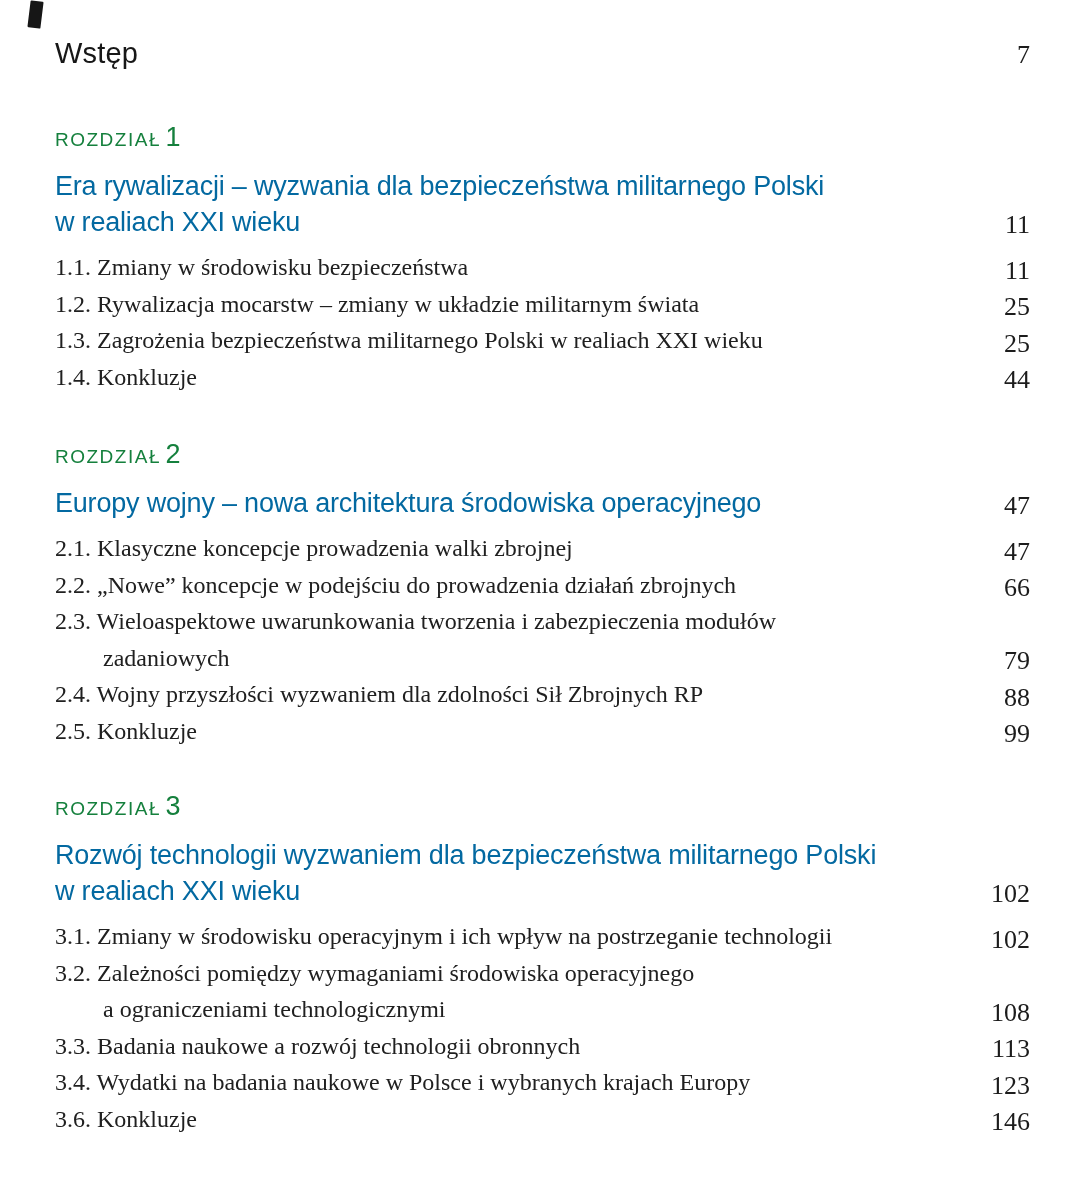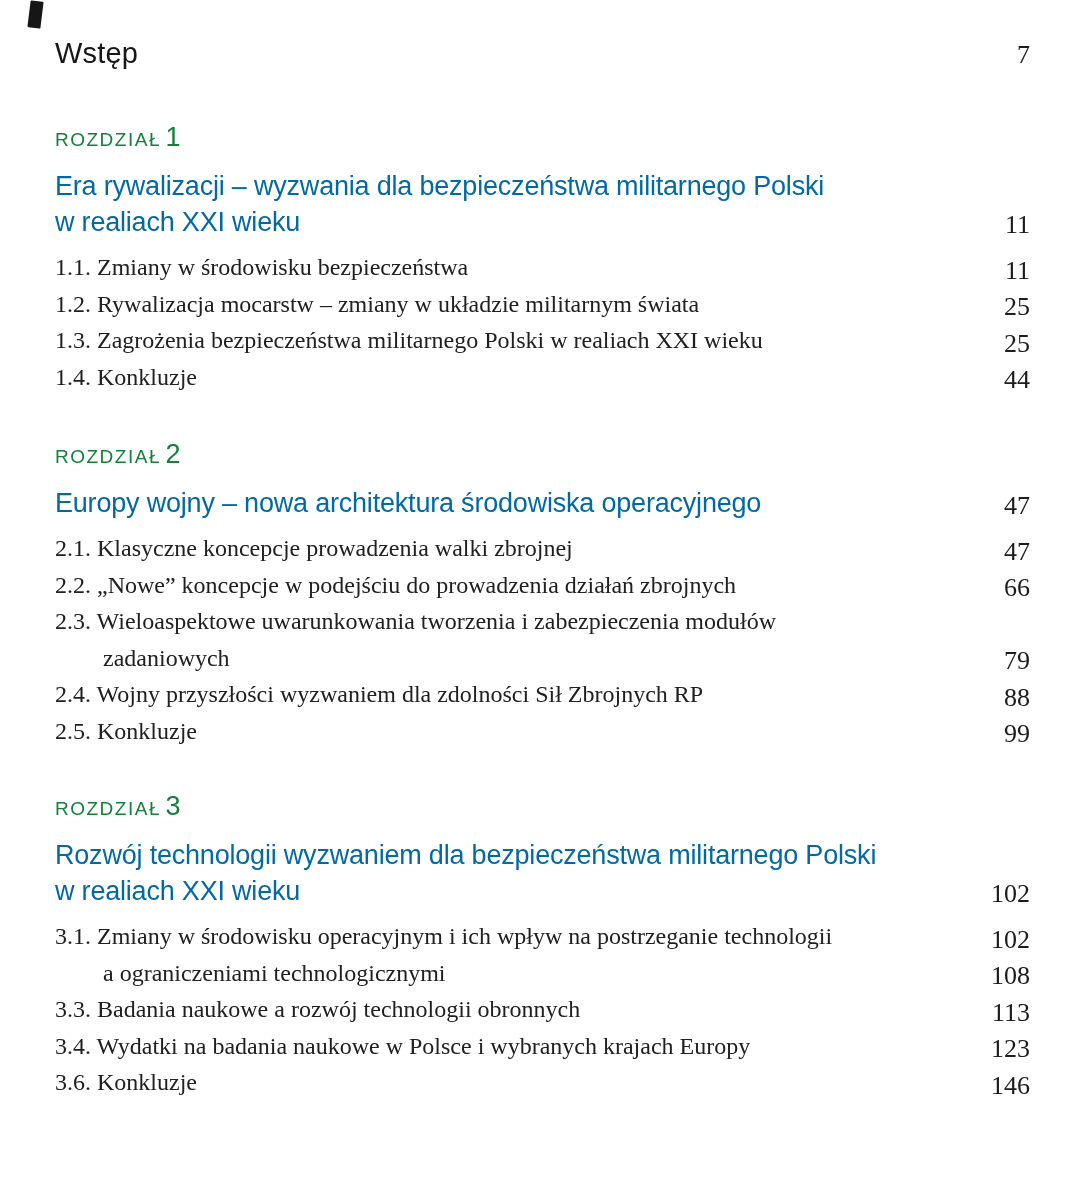--- a/index.html
+++ b/index.html
@@ -181,20 +181,21 @@
       <span class="chapter-title title-line grow">w realiach XXI wieku</span>
       <span class="pageno">102</span>
     </div>
   </div>
   <div class="sections">
     <div class="row">
       <span class="section-text grow">3.1. Zmiany w środowisku operacyjnym i ich wpływ na postrzeganie technologii</span>
       <span class="pageno">102</span>
     </div>
     <div>
+      <div class="section-text">3.2. Zależności pomiędzy wymaganiami środowiska operacyjnego</div>
       <div class="row">
         <span class="section-text indent2 grow">a ograniczeniami technologicznymi</span>
         <span class="pageno">108</span>
       </div>
     </div>
     <div class="row">
       <span class="section-text grow">3.3. Badania naukowe a rozwój technologii obronnych</span>
       <span class="pageno">113</span>
     </div>
     <div class="row">

